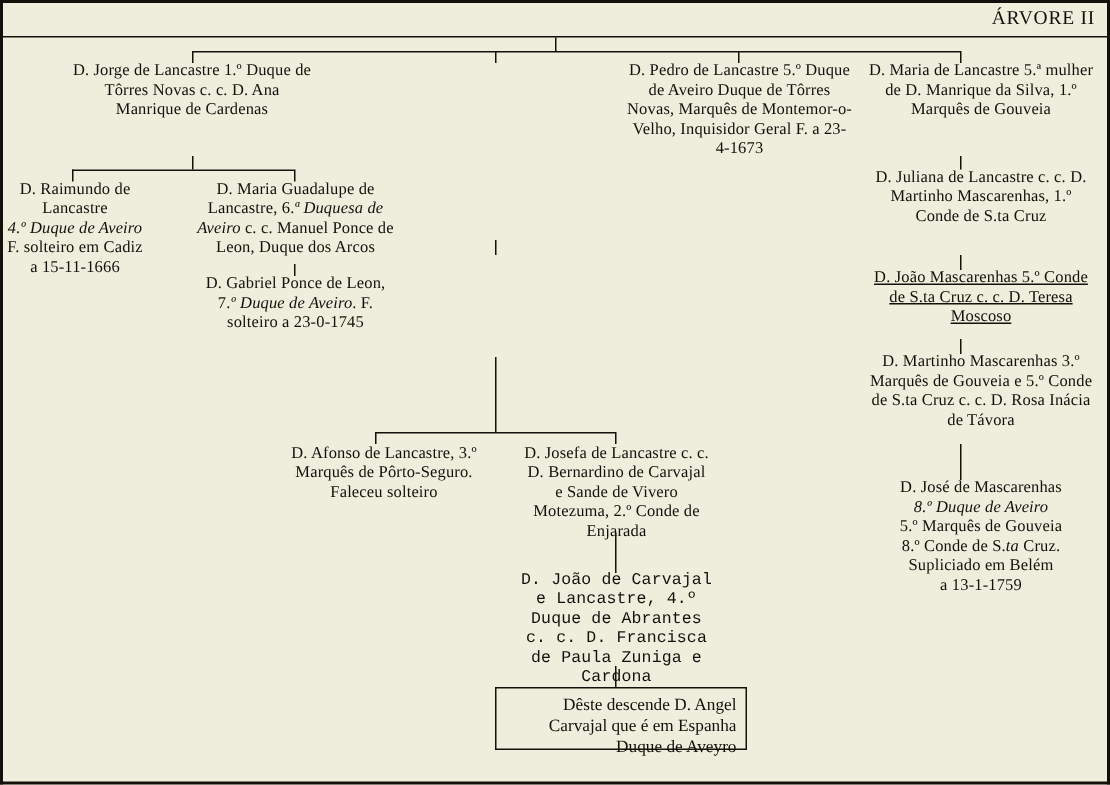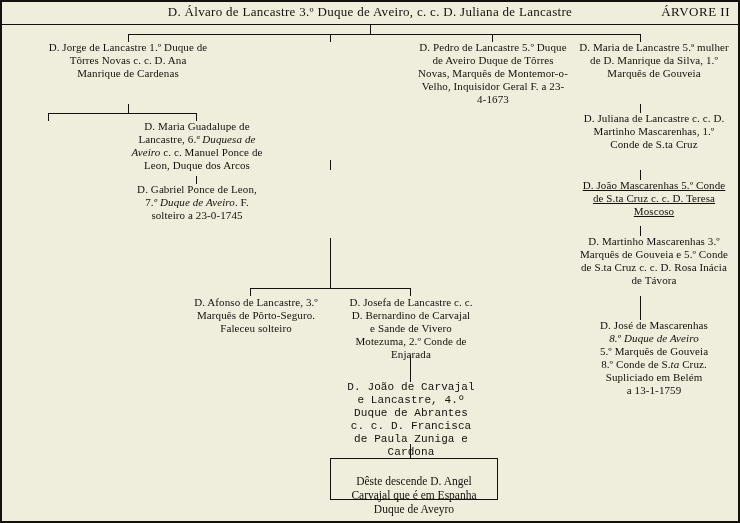--- a/index.html
+++ b/index.html
@@ -44,57 +44,59 @@
     right:10px;top:4px;
     font-size:13px;
     letter-spacing:0.5px;
   }
   .ln{position:absolute;background:#14110c;}
   .vl{width:1px;}
   .hl{height:1px;}
   .boxed{
     position:absolute;
     border:1.5px solid #14110c;
-    text-align:center;
+    text-align:right;
     font-size:11.5px;
     line-height:1.2;
-    padding:16px 6px;
+    padding:5px 6px;
     box-sizing:border-box;
   }
 </style>
 </head>
 <body>
 
 <div id="page">
 
   <div class="frame-top"></div>
   <div class="frame-bottom"></div>
   <div class="frame-left"></div>
   <div class="frame-right"></div>
 
-  <div class="title">D. Álvaro de Lancastre 3.º Duque de Aveiro, c. c. D. Juliana de Lancastre</div>
   <div class="arvore">ÁRVORE II</div>
   <div class="hr-under-title"></div>
 
   <div class="ln vl" style="left:370px;top:25px;height:9px;"></div>
   <div class="ln hl" style="left:128px;top:34px;width:512px;"></div>
   <div class="ln vl" style="left:128px;top:34px;height:8px;"></div>
   <div class="ln vl" style="left:330px;top:34px;height:8px;"></div>
   <div class="ln vl" style="left:492px;top:34px;height:8px;"></div>
   <div class="ln vl" style="left:640px;top:34px;height:8px;"></div>
 
   <div class="node" style="left:48px;top:41px;width:160px;">D. Jorge de Lancastre 1.º Duque de Tôrres Novas c. c. D. Ana Manrique de Cardenas</div>
   <div class="node" style="left:418px;top:41px;width:150px;">D. Pedro de Lancastre 5.º Duque de Aveiro Duque de Tôrres Novas, Marquês de Montemor-o-Velho, Inquisidor Geral F. a 23-4-1673</div>
   <div class="node" style="left:578px;top:41px;width:152px;">D. Maria de Lancastre 5.ª mulher de D. Manrique da Silva, 1.º Marquês de Gouveia</div>
 
   <div class="ln vl" style="left:128px;top:104px;height:9px;"></div>
   <div class="ln hl" style="left:48px;top:113px;width:148px;"></div>
   <div class="ln vl" style="left:48px;top:113px;height:8px;"></div>
   <div class="ln vl" style="left:196px;top:113px;height:8px;"></div>
 
+  <div class="node" style="left:4px;top:120px;width:92px;">
+    D. Raimundo de Lancastre<br><span class="it">4.º Duque de Aveiro</span><br>F. solteiro em Cadiz<br>a 15-11-1666
+  </div>
   <div class="node" style="left:130px;top:120px;width:134px;">
     D. Maria Guadalupe de Lancastre, 6.<span class="it">ª Duquesa de Aveiro</span> c. c. Manuel Ponce de Leon, Duque dos Arcos
   </div>
 
   <div class="ln vl" style="left:196px;top:176px;height:8px;"></div>
   <div class="node" style="left:134px;top:183px;width:126px;">
     D. Gabriel Ponce de Leon, 7.<span class="it">º Duque de Aveiro</span>. F. solteiro a 23-0-1745
   </div>
 
   <div class="ln vl" style="left:330px;top:160px;height:10px;"></div>

